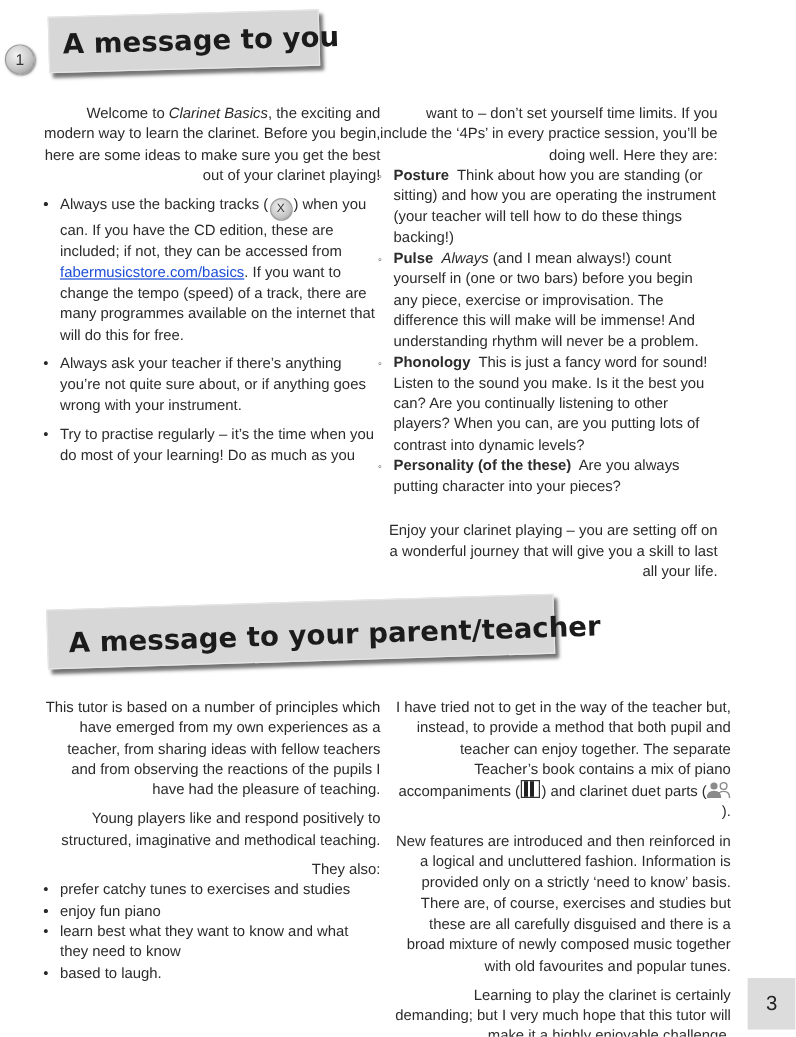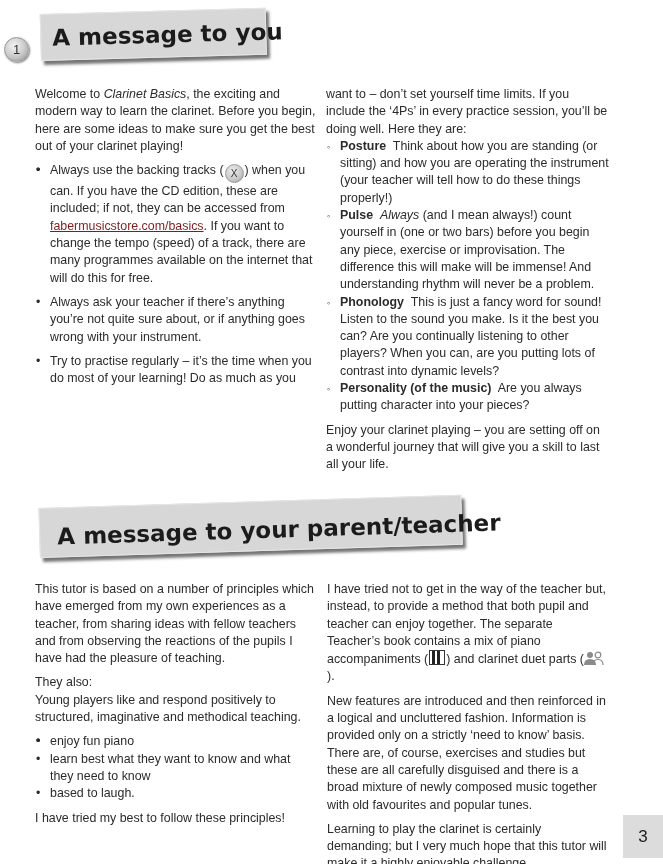--- a/index.html
+++ b/index.html
@@ -21,32 +21,32 @@
 
     .unit-badge {
       position: absolute; left: 4px; top: 37px; width: 23px; height: 23px; border-radius: 50%;
       background: radial-gradient(circle at 40% 35%, #f4f4f4 0%, #c8c8c8 55%, #8c8c8c 100%);
       box-shadow: 1px 1px 2px rgba(0,0,0,0.5);
       border: 1px solid #9a9a9a;
       font-size: 13px; line-height: 23px; text-align: center; color: #333;
     }
 
     .col { position: absolute; font-size: 12.4px; line-height: 17.3px; color: #2b2b2b; }
-    .col p { margin: 0 0 7px 0; }
+    .col p { margin: 0 0 7px 0; text-align: right; }
     .col ul { margin: 0 0 7px 0; padding: 0; list-style: none; }
     .col li { position: relative; padding-left: 15px; margin-bottom: 7px; }
     .col li .bullet { position: absolute; left: 1px; top: 0; }
     .col ul.tight li { margin-bottom: 0; }
     .col ul.sub li { padding-left: 14px; margin-bottom: 0; }
     .col ul.sub li .bullet { left: 1px; font-size: 9px; top: 1px; }
     .col .bold { font-weight: bold; text-align: center; }
-    .col .link { text-decoration: underline; color: #7f1d1d; }
+    .col .link { text-decoration: underline; color: #1d4ed8; }
 
     #c1 { left: 35px; top: 86px; width: 282px; }
-    #c2 { left: 326px; top: 86px; width: 284px; }
+    #c2 { left: 314px; top: 86px; width: 284px; }
     #c3 { left: 35px; top: 581px; width: 282px; }
     #c4 { left: 327px; top: 581px; width: 282px; }
 
     .cd-icon {
       display: inline-block; width: 17px; height: 17px; border-radius: 50%; vertical-align: -3px;
       background: radial-gradient(circle at 40% 35%, #f0f0f0 0%, #c6c6c6 60%, #8f8f8f 100%);
       border: 1px solid #9d9d9d; text-align: center; font-size: 10px; line-height: 17px; color: #333;
       margin: 0 1px;
     }
     .piano-icon {
@@ -75,44 +75,43 @@
     <li><span class="bullet">•</span></li>
     <li><span class="bullet">•</span><span>Always use the backing tracks (</span><span class="cd-icon">X</span><span>) when you can. If you have the CD edition, these are included; if not, they can be accessed from </span><a class="link">fabermusicstore.com/basics</a><span>. If you want to change the tempo (speed) of a track, there are many programmes available on the internet that will do this for free.</span></li>
     <li><span class="bullet">•</span><span>Always ask your teacher if there’s anything you’re not quite sure about, or if anything goes wrong with your instrument.</span></li>
     <li style="margin-bottom:0"><span class="bullet">•</span><span>Try to practise regularly – it’s the time when you do most of your learning! Do as much as you</span></li>
   </ul>
 </div>
 
 <div class="col" id="c2">
   <p style="margin-bottom:0">want to – don’t set yourself time limits. If you include the ‘4Ps’ in every practice session, you’ll be doing well. Here they are:</p>
   <ul class="sub">
-    <li><span class="bullet">◦</span><span class="bold">Posture</span>&nbsp; <span>Think about how you are standing (or sitting) and how you are operating the instrument (your teacher will tell how to do these things properly!)</span></li>
+    <li><span class="bullet">◦</span><span class="bold">Posture</span>&nbsp; <span>Think about how you are standing (or sitting) and how you are operating the instrument (your teacher will tell how to do these things backing!)</span></li>
     <li><span class="bullet">◦</span><span class="bold">Pulse</span>&nbsp; <i>Always</i> <span>(and I mean always!) count yourself in (one or two bars) before you begin any piece, exercise or improvisation. The difference this will make will be immense! And understanding rhythm will never be a problem.</span></li>
     <li><span class="bullet">◦</span><span class="bold">Phonology</span>&nbsp; <span>This is just a fancy word for sound! Listen to the sound you make. Is it the best you can? Are you continually listening to other players? When you can, are you putting lots of contrast into dynamic levels?</span></li>
-    <li><span class="bullet">◦</span><span class="bold">Personality (of the music)</span>&nbsp; <span>Are you always putting character into your pieces?</span></li>
+    <li><span class="bullet">◦</span><span class="bold">Personality (of the these)</span>&nbsp; <span>Are you always putting character into your pieces?</span></li>
   </ul>
-  <p style="margin-top:7px">Enjoy your clarinet playing – you are setting off on a wonderful journey that will give you a skill to last all your life.</p>
+  <p style="margin-top:19px">Enjoy your clarinet playing – you are setting off on a wonderful journey that will give you a skill to last all your life.</p>
 </div>
 
 <div class="heading-wrap h2-wrap">
   <div class="heading-box">A message to your parent/teacher</div>
 </div>
 
 <div class="col" id="c3">
   <p>This tutor is based on a number of principles which have emerged from my own experiences as a teacher, from sharing ideas with fellow teachers and from observing the reactions of the pupils I have had the pleasure of teaching.</p>
+  <p>Young players like and respond positively to structured, imaginative and methodical teaching.</p>
   <p style="margin-bottom:0">They also:</p>
-  <p>Young players like and respond positively to structured, imaginative and methodical teaching.</p>
   <ul class="tight">
-    <li><span class="bullet">•</span></li>
+    <li><span class="bullet">•</span><span>prefer catchy tunes to exercises and studies</span></li>
     <li><span class="bullet">•</span></li>
     <li><span class="bullet">•</span><span>enjoy fun piano</span></li>
     <li><span class="bullet">•</span><span>learn best what they want to know and what they need to know</span></li>
     <li><span class="bullet">•</span><span>based to laugh.</span></li>
   </ul>
-  <p>I have tried my best to follow these principles!</p>
 </div>
 
 <div class="col" id="c4">
   <p><span>I have tried not to get in the way of the teacher but, instead, to provide a method that both pupil and teacher can enjoy together. The separate Teacher’s book contains a mix of piano accompaniments (</span><span class="piano-icon"></span><span>) and clarinet duet parts (</span><svg class="duet-icon" viewBox="0 0 20 14">
         <circle cx="6" cy="4" r="3" fill="#8a8a8a"></circle>
         <path d="M0 14 Q0 8 6 8 Q12 8 12 14 Z" fill="#8a8a8a"></path>
         <circle cx="14" cy="4" r="2.8" fill="none" stroke="#8a8a8a" stroke-width="1.2"></circle>
         <path d="M9 14 Q9 8.5 14 8.5 Q19 8.5 19 14" fill="none" stroke="#8a8a8a" stroke-width="1.2"></path>
       </svg><span>).</span></p>
   <p>New features are introduced and then reinforced in a logical and uncluttered fashion. Information is provided only on a strictly ‘need to know’ basis. There are, of course, exercises and studies but these are all carefully disguised and there is a broad mixture of newly composed music together with old favourites and popular tunes.</p>

